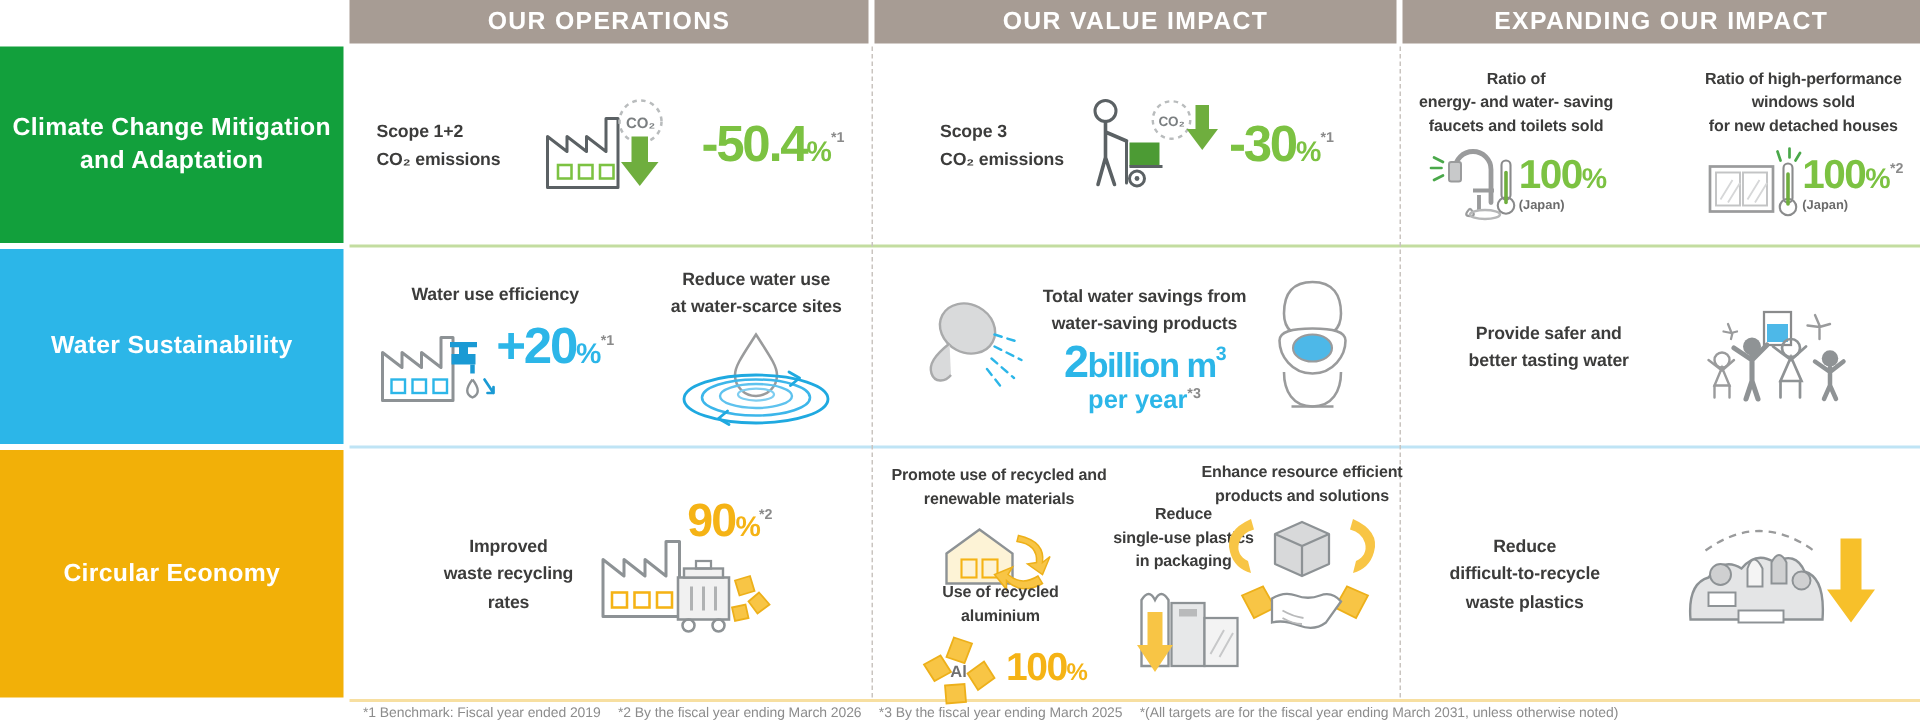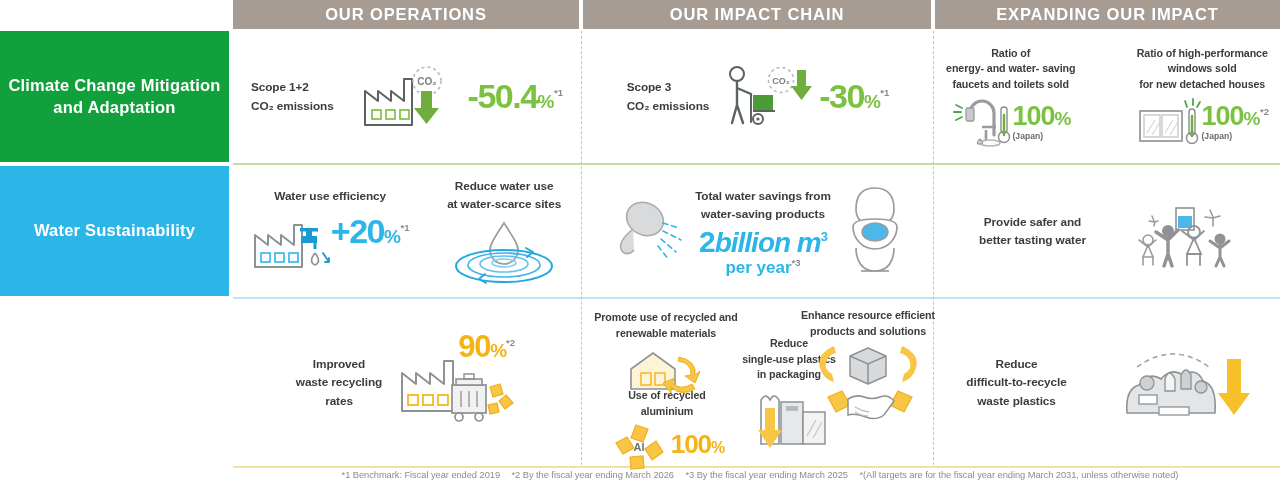--- a/index.html
+++ b/index.html
@@ -75,39 +75,40 @@
   .pct  { font-size: 19px; letter-spacing: -.5px; }
   .sup  { font-size: 9.5px; font-weight: bold; vertical-align: super; color: #8a8a8a; letter-spacing: 0; }
   .jp   { font-size: 8.6px; color: #6b6b6b; font-weight: bold; }
 
   .icorow { display: flex; align-items: center; }
   svg { display: block; overflow: visible; }
 
   
   .footnotes {
     position: absolute; left: 233px; top: 468px; width: 1047px;
-    text-align: center; color: #8c8c8c; font-size: 9.3px; letter-spacing: -.05px;
+    text-align: left; color: #8c8c8c; font-size: 9.3px; letter-spacing: -.05px;
     padding-right: 2px; line-height: 14px;
   }
   .footnotes span { margin-left: 9px; }
 </style>
 </head>
 <body>
 
 <div class="matrix">
 
   <div class="header-row">
     <div class="hdr hdr-ops">OUR OPERATIONS</div>
-    <div class="hdr hdr-chain">OUR IMPACT CHAIN</div>
+    <div class="hdr hdr-chain">OUR VALUE IMPACT</div>
     <div class="hdr hdr-imp">EXPANDING OUR IMPACT</div>
   </div>
 
   <div class="rowlabel rl-green">Climate Change Mitigation
 and Adaptation</div>
   <div class="rowlabel rl-blue">Water Sustainability</div>
+  <div class="rowlabel rl-yellow">Circular Economy</div>
 
   <div class="sep sep-green"></div>
   <div class="sep sep-blue"></div>
   <div class="sep sep-yellow"></div>
   <div class="vdiv vdiv-1"></div>
   <div class="vdiv vdiv-2"></div>
 
   <div class="band band-1">
 
     <div class="cell c-ops" style="justify-content:center;">
@@ -266,21 +267,21 @@
           <svg width="76" height="68" viewBox="0 0 76 68">
             <ellipse cx="36" cy="22" rx="19" ry="16" transform="rotate(28 36 22)" fill="#d9dadb" stroke="#a9aaab" stroke-width="1.6"></ellipse>
             <path d="M24 32 C14 40 10 46 12 52 c2 6 9 6 13 1" fill="#d9dadb" stroke="#a9aaab" stroke-width="1.6"></path>
             <path d="M54 26 l16 5 M54 34 l18 9 M52 42 l15 13 M49 49 l11 14" stroke="#2cb6e8" stroke-width="1.6" stroke-dasharray="5 4" stroke-linecap="round"></path>
           </svg>
         </span>
         <div class="stack" style="margin-left:4px;">
           <div class="cap" style="white-space:pre-line;">Total water savings from
 water-saving products</div>
           <div class="metric m-blue" style="font-size:30px; letter-spacing:-1px; margin-top:4px;">
-            <span>2</span><span style="font-size:28px;font-style:italic;">billion m</span><span style="font-size:13px; vertical-align:super;">3</span>
+            <span>2</span><span style="font-size:23px;">billion m</span><span style="font-size:13px; vertical-align:super;">3</span>
           </div>
           <div class="metric m-blue" style="font-size:17px; margin-top:3px;">
             <span>per year</span><span class="sup">*3</span>
           </div>
         </div>
         <span style="margin-left:6px;">
           <svg width="64" height="92" viewBox="0 0 64 92">
             <path d="M32 3 C18 3 13 12 13 24 c0 10 6 16 19 16 s19 -6 19 -16 C51 12 46 3 32 3 Z" fill="#ffffff" stroke="#9a9b9c" stroke-width="1.7"></path>
             <path d="M10 42 C10 36 18 34 32 34 s22 2 22 8 c0 10 -8 22 -22 22 S10 52 10 42 Z" fill="#ffffff" stroke="#9a9b9c" stroke-width="1.7"></path>
             <ellipse cx="32" cy="47" rx="13" ry="9" fill="#4db8e8" stroke="#9a9b9c" stroke-width="1.4"></ellipse>

